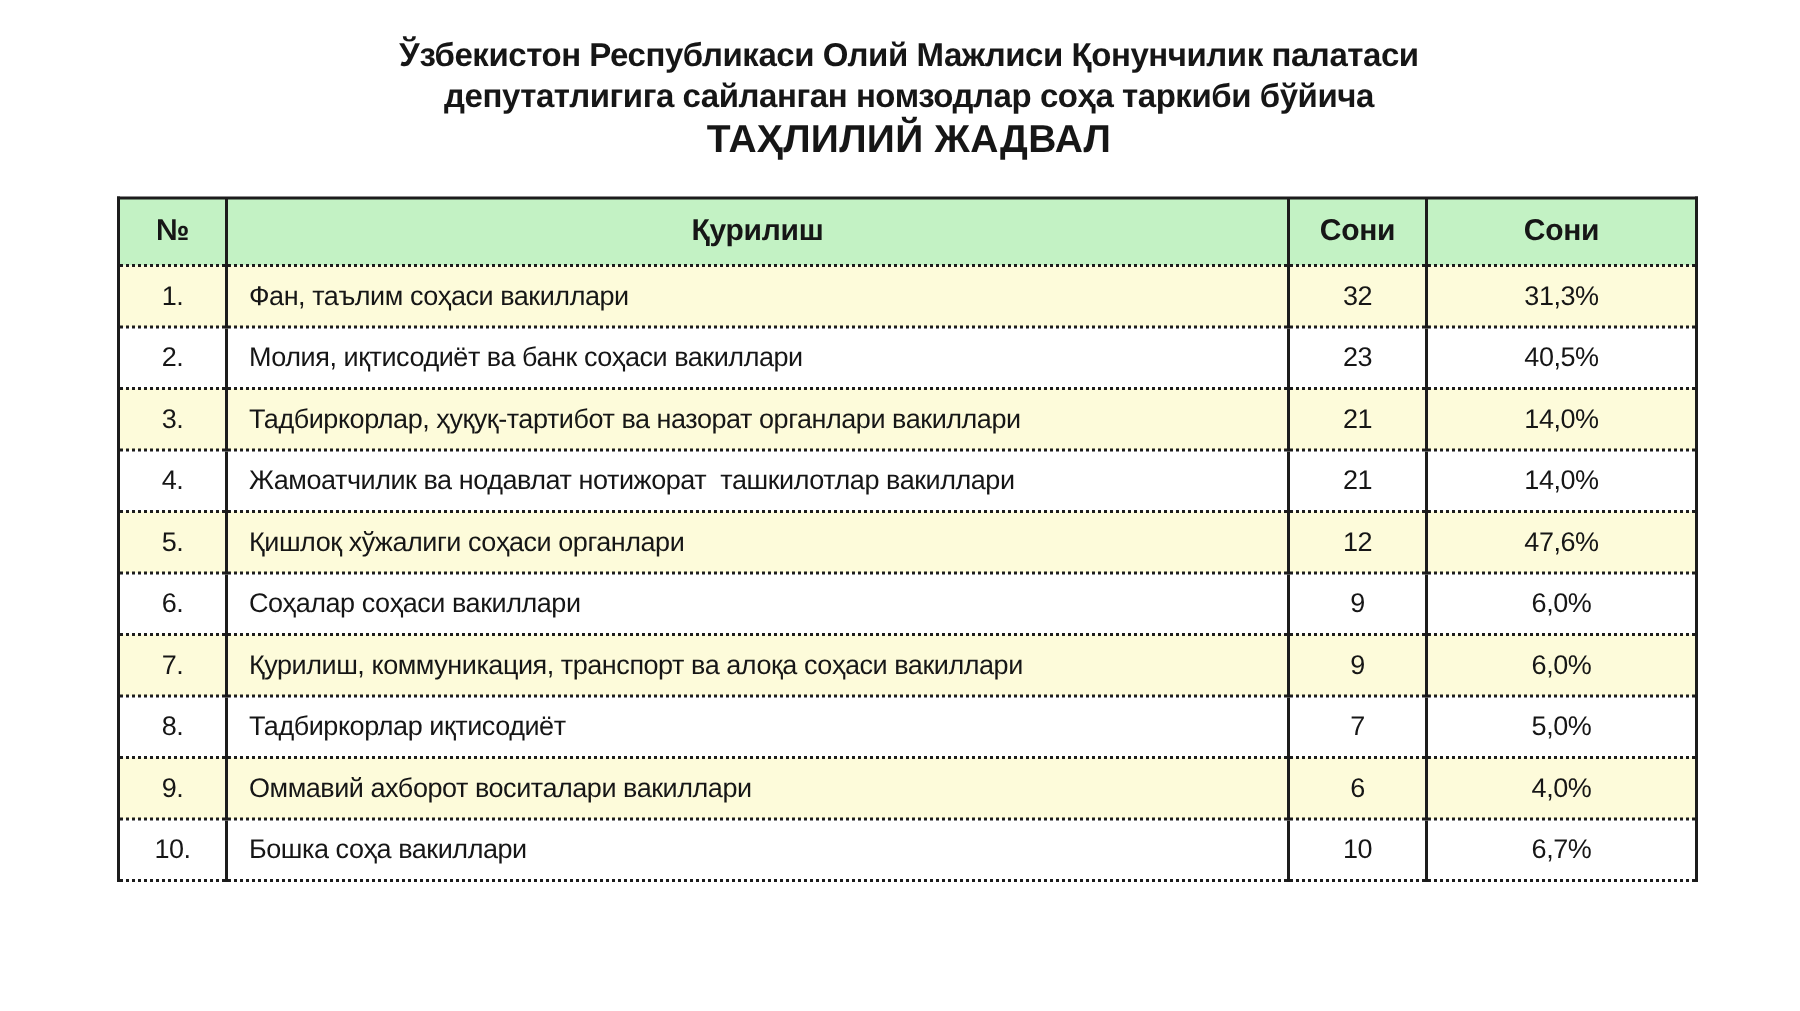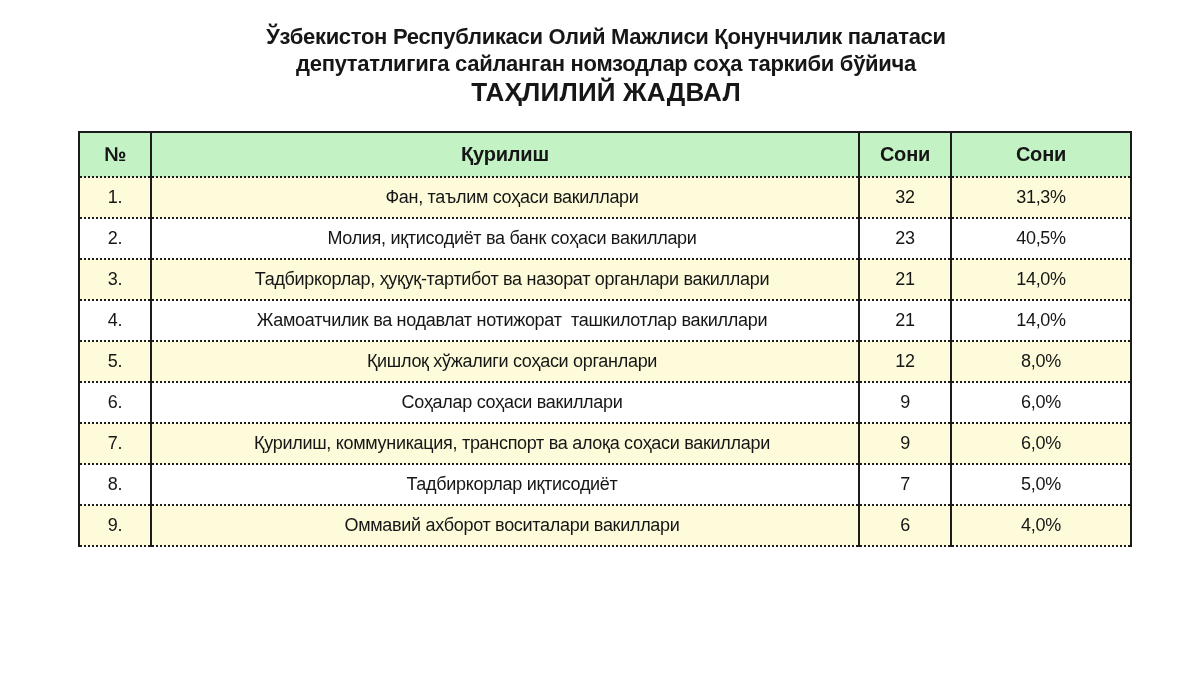--- a/index.html
+++ b/index.html
@@ -73,21 +73,21 @@
     letter-spacing: -0.2px;
   }
   tbody td {
     height: 41px;
     font-size: 18px;
     letter-spacing: -0.3px;
   }
   tbody tr:nth-child(odd) { background: var(--row-alt-bg); }
   tbody tr:nth-child(even) { background: #ffffff; }
   td.sector {
-    text-align: center;
+    text-align: left;
     padding-left: 14px;
     white-space: pre-wrap;
   }
 </style>
 </head>
 <body>
 
 <div class="title-block">
   <div class="title-line">Ўзбекистон Республикаси Олий Мажлиси Қонунчилик палатаси</div>
   <div class="title-line">депутатлигига сайланган номзодлар соҳа таркиби бўйича</div>
@@ -132,21 +132,21 @@
         <tr>
     <td class="num">4.</td>
     <td class="sector">Жамоатчилик ва нодавлат нотижорат  ташкилотлар вакиллари</td>
     <td class="count">21</td>
     <td class="pct">14,0%</td>
   </tr>
         <tr>
     <td class="num">5.</td>
     <td class="sector">Қишлоқ хўжалиги соҳаси органлари</td>
     <td class="count">12</td>
-    <td class="pct">8,0%</td>
+    <td class="pct">47,6%</td>
   </tr>
         <tr>
     <td class="num">6.</td>
     <td class="sector">Соҳалар соҳаси вакиллари</td>
     <td class="count">9</td>
     <td class="pct">6,0%</td>
   </tr>
         <tr>
     <td class="num">7.</td>
     <td class="sector">Қурилиш, коммуникация, транспорт ва алоқа соҳаси вакиллари</td>
@@ -158,15 +158,21 @@
     <td class="sector">Тадбиркорлар иқтисодиёт</td>
     <td class="count">7</td>
     <td class="pct">5,0%</td>
   </tr>
         <tr>
     <td class="num">9.</td>
     <td class="sector">Оммавий ахборот воситалари вакиллари</td>
     <td class="count">6</td>
     <td class="pct">4,0%</td>
   </tr>
+        <tr>
+    <td class="num">10.</td>
+    <td class="sector">Бошка соҳа вакиллари</td>
+    <td class="count">10</td>
+    <td class="pct">6,7%</td>
+  </tr>
       </tbody>
   </table>
 </div>
 
 </body></html>

